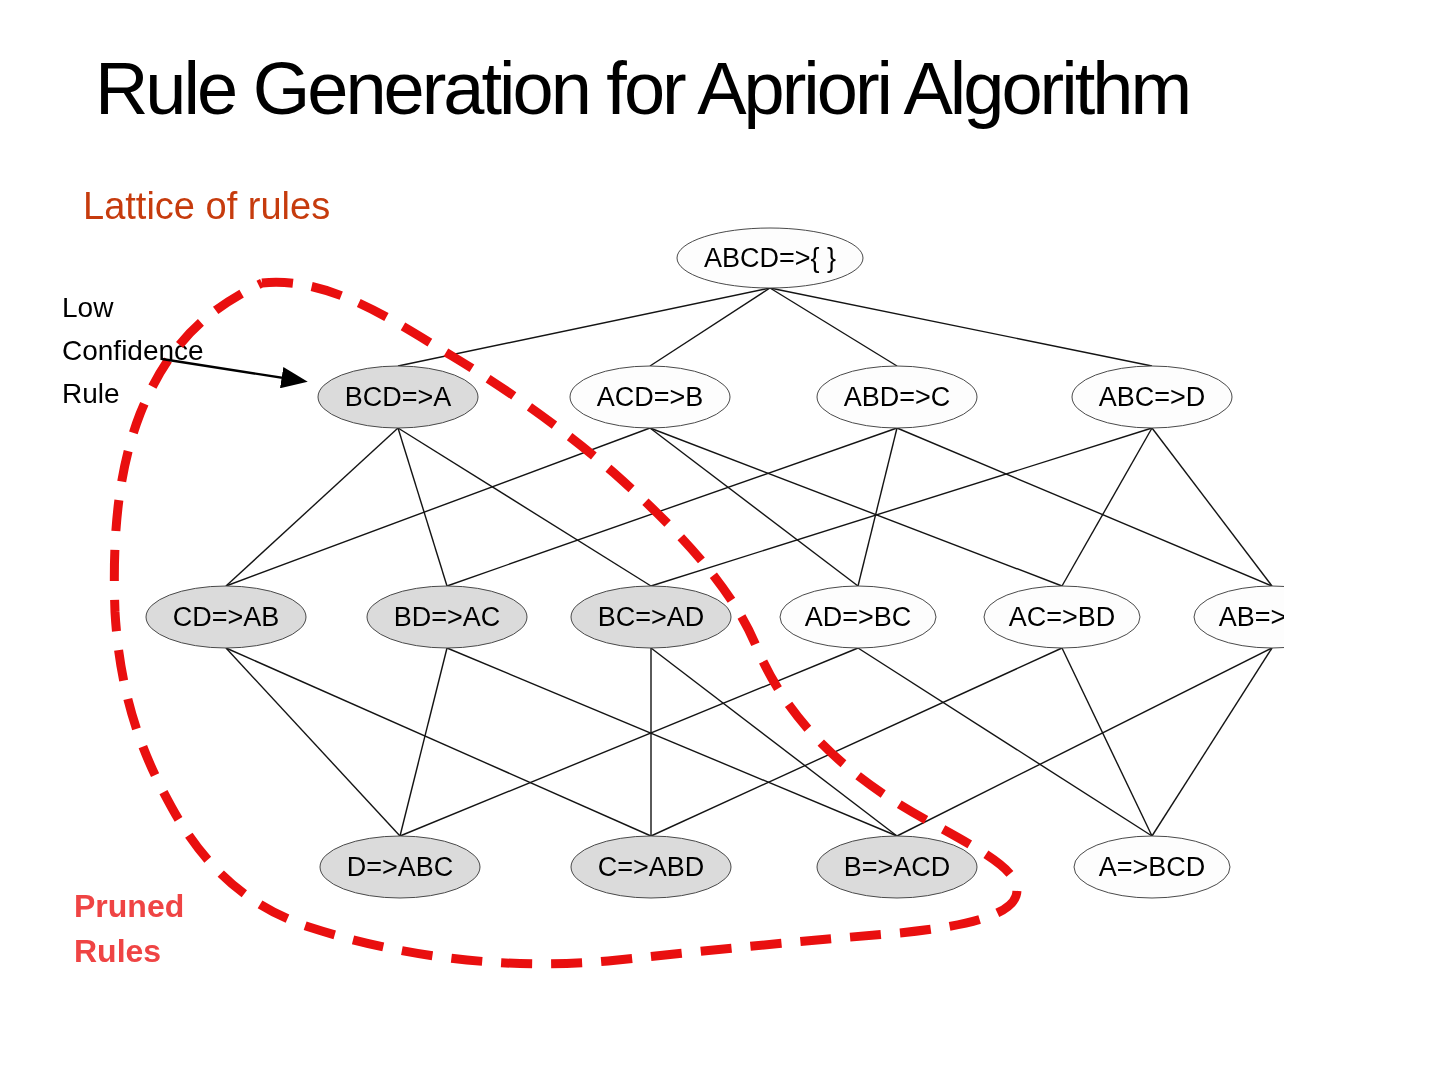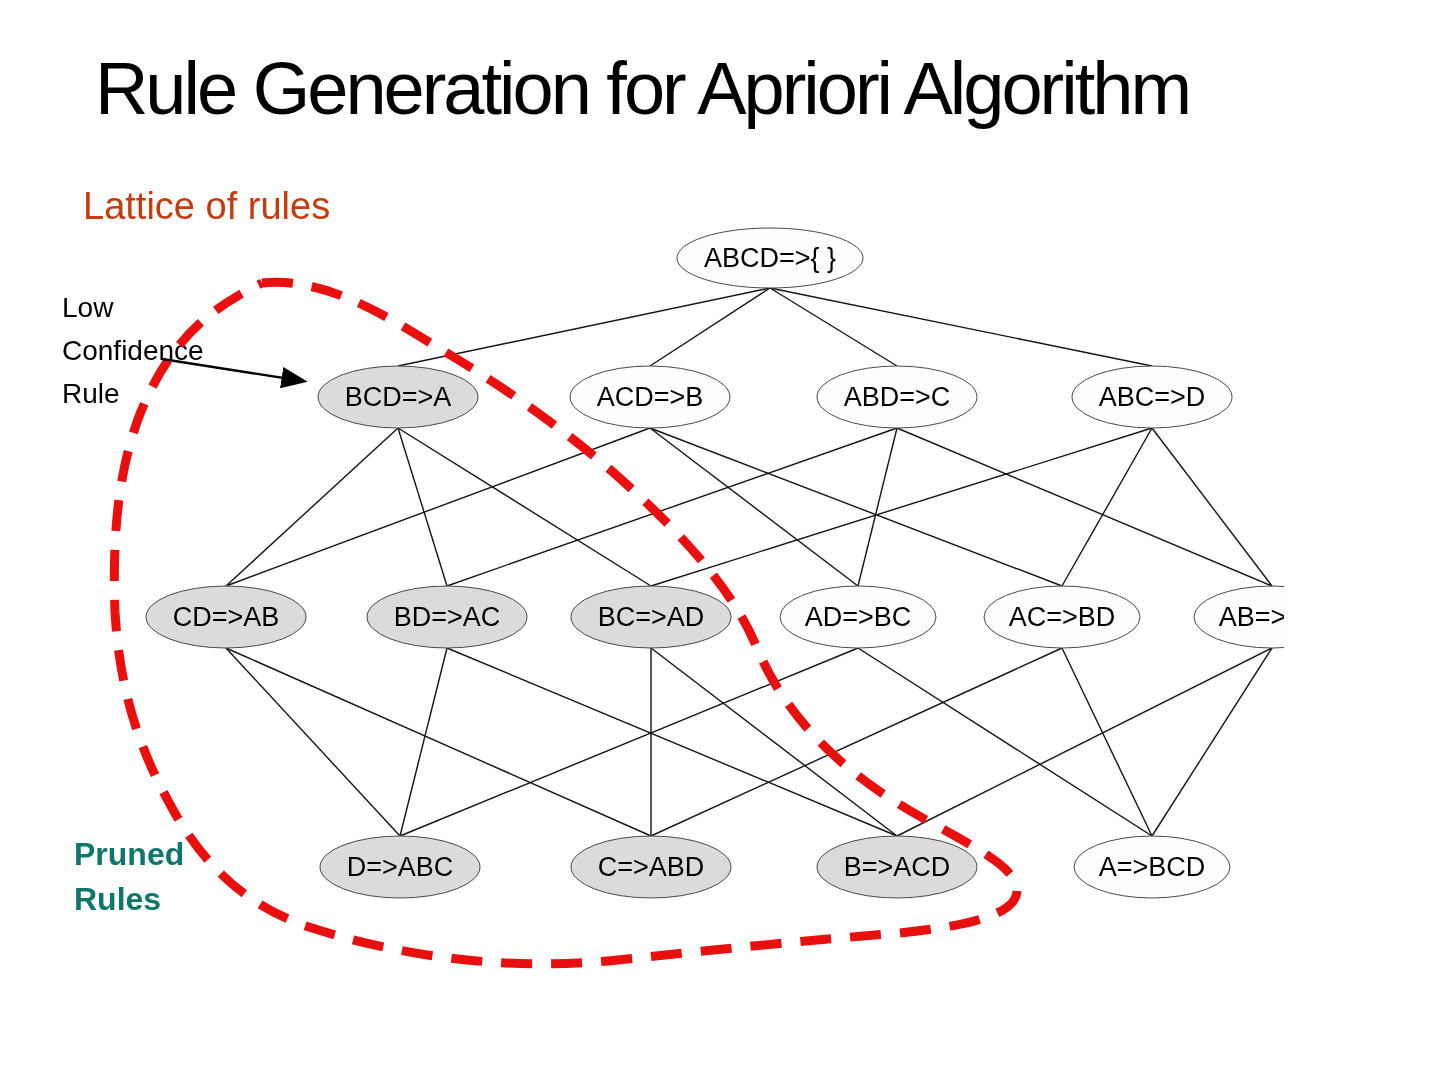--- a/index.html
+++ b/index.html
@@ -25,24 +25,24 @@
     margin-left:7px;
   }
   .low-confidence-label{
     position:absolute;left:62px;top:253px;
     font-size:28px;line-height:43px;
     color:#000000;
     white-space:pre-line;
     margin-top:33px;
   }
   .pruned-label{
-    position:absolute;left:74px;top:832px;
+    position:absolute;left:74px;top:884px;
     font-size:32px;line-height:45px;
     font-weight:bold;
-    color:#0f766e;
+    color:#ef4444;
     white-space:pre-line;
   }
   svg.diagram{position:absolute;left:0;top:0;}
   .node-label{
     font-family:"Liberation Sans", sans-serif;
     font-size:27px;
     fill:#000000;
   }
 </style>
 </head>

